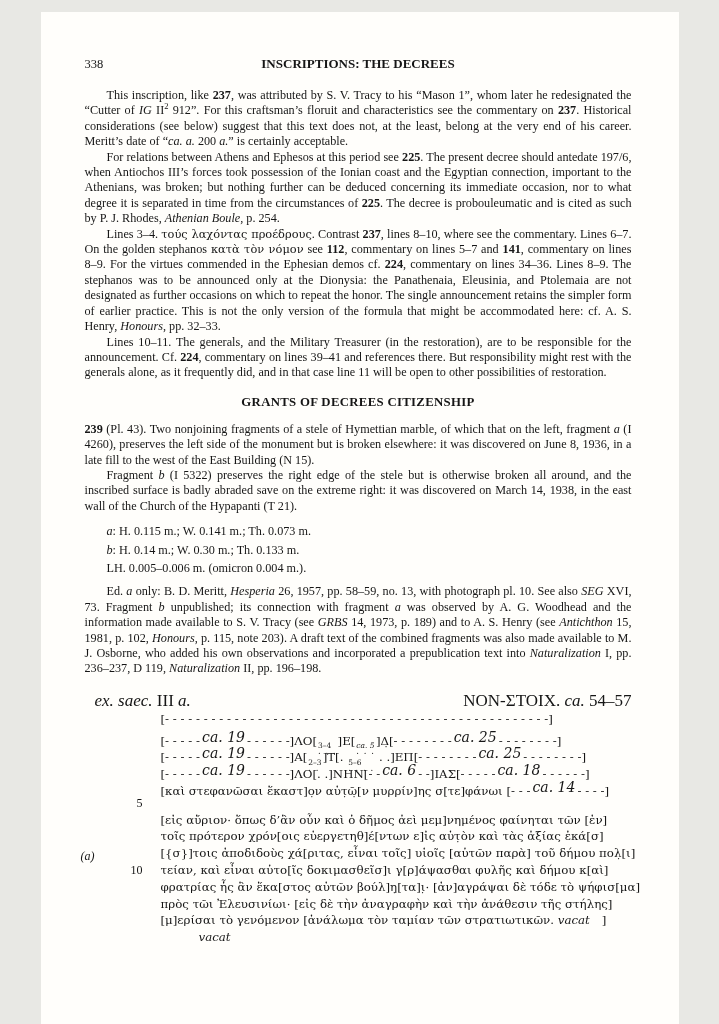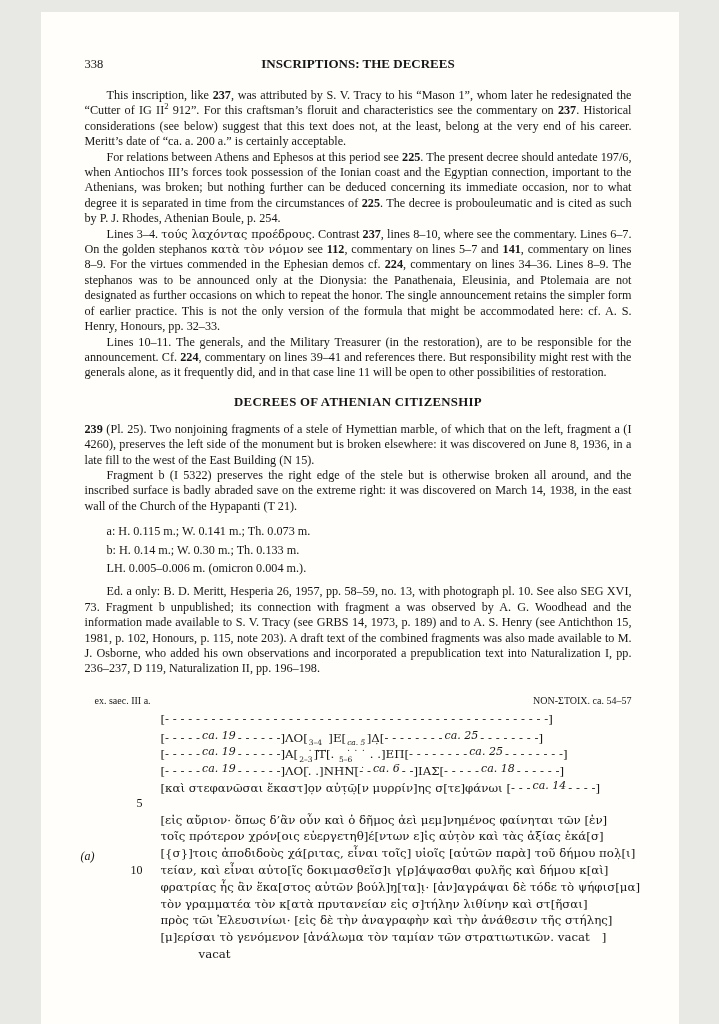--- a/index.html
+++ b/index.html
@@ -11,32 +11,32 @@
   }
   .head{position:relative;text-align:center;font-weight:bold;font-size:13px;height:16px;}
   .pagenum{position:absolute;left:0;top:1px;font-weight:normal;font-size:12.5px;}
   p.comm{margin:0;font-size:12.2px;line-height:15.4px;text-align:justify;text-indent:22px;}
   p.first{margin-top:16px;}
   p.noindent{text-indent:0;}
   .section-heading{text-align:center;font-weight:bold;font-size:12.8px;letter-spacing:.3px;margin:14px 0 12px 0;}
   p.meas{margin:0 0 3px 22px;font-size:12.2px;line-height:15.4px;text-indent:0;}
   p.m1{margin-top:10px;}
   p.ed{margin-top:8px;}
-  .app-row{display:flex;justify-content:space-between;margin-top:16px;font-size:10px;line-height:15px;}
+  .app-row{display:flex;justify-content:space-between;margin-top:16px;font-size:17px;line-height:15px;}
   .app-row .date{margin-left:10px;}
   .bd{font-weight:bold;}
-  .it{}
+  .it{font-style:italic;}
   .sup{vertical-align:super;font-size:8.5px;line-height:0;}
   .gk{font-family:"DejaVu Serif",serif;font-size:11.4px;}
   .greek{position:relative;margin-top:4px;}
   .g-row{display:flex;align-items:baseline;height:16.8px;}
   .g-num{flex:0 0 58px;text-align:right;font-size:12px;}
   .g-text{margin-left:18px;font-family:"DejaVu Serif",serif;font-size:11.8px;white-space:nowrap;}
   .g-text.g-ind{padding-left:38px;}
-  .ca{font-style:italic;font-size:11px;vertical-align:2.5px;padding:0 2px;}
+  .ca{font-style:italic;font-size:14px;vertical-align:2.5px;padding:0 2px;}
   .stk{display:inline-flex;flex-direction:column;align-items:flex-start;line-height:.9;vertical-align:-4px;margin:0 1px;}
   .stk-top{font-size:7.5px;}
   .stk-top.it{font-style:italic;}
   .stk-bot{font-size:8.5px;margin-top:-2px;letter-spacing:1px;}
   .frag{position:absolute;font-style:italic;font-size:12px;}
   .frag-a{left:-4px;top:137px;}
   .frag-b{left:606px;top:19px;}
 </style>
 </head>
 <body>
@@ -46,23 +46,23 @@
   <div class="head">
     <span class="pagenum">338</span>
     <span>INSCRIPTIONS: THE DECREES</span>
   </div>
 
   <p class="comm first"><span>This inscription, like </span><span class="bd">237</span><span>, was attributed by S. V. Tracy to his “Mason 1”, whom later he redesignated the “Cutter of </span><span class="it">IG</span><span> II</span><span class="sup">2</span><span> 912”.  For this craftsman’s floruit and characteristics see the commentary on </span><span class="bd">237</span><span>.  Historical considerations (see below) suggest that this text does not, at the least, belong at the very end of his career.  Meritt’s date of “</span><span class="it">ca. a.</span><span> 200 </span><span class="it">a.</span><span>” is certainly acceptable.</span></p>
   <p class="comm"><span>For relations between Athens and Ephesos at this period see </span><span class="bd">225</span><span>.  The present decree should antedate 197/6, when Antiochos III’s forces took possession of the Ionian coast and the Egyptian connection, important to the Athenians, was broken; but nothing further can be deduced concerning its immediate occasion, nor to what degree it is separated in time from the circumstances of </span><span class="bd">225</span><span>.  The decree is probouleumatic and is cited as such by P. J. Rhodes, </span><span class="it">Athenian Boule</span><span>, p. 254.</span></p>
   <p class="comm"><span>Lines 3–4.  </span><span class="gk">τούς λαχόντας προέδρους</span><span>.  Contrast </span><span class="bd">237</span><span>, lines 8–10, where see the commentary.  Lines 6–7.  On the golden stephanos </span><span class="gk">κατὰ τὸν νόμον</span><span> see </span><span class="bd">112</span><span>, commentary on lines 5–7 and </span><span class="bd">141</span><span>, commentary on lines 8–9.  For the virtues commended in the Ephesian demos cf. </span><span class="bd">224</span><span>, commentary on lines 34–36.  Lines 8–9.  The stephanos was to be announced only at the Dionysia:  the Panathenaia, Eleusinia, and Ptolemaia are not designated as further occasions on which to repeat the honor.  The single announcement retains the simpler form of earlier practice.  This is not the only version of the formula that might be accommodated here:  cf. A. S. Henry, </span><span class="it">Honours</span><span>, pp. 32–33.</span></p>
   <p class="comm"><span>Lines 10–11.  The generals, and the Military Treasurer (in the restoration), are to be responsible for the announcement.  Cf. </span><span class="bd">224</span><span>, commentary on lines 39–41 and references there.  But responsibility might rest with the generals alone, as it frequently did, and in that case line 11 will be open to other possibilities of restoration.</span></p>
 
-  <div class="section-heading">DECREES OF ATHENIAN CITIZENSHIP</div>
+  <div class="section-heading">GRANTS OF DECREES CITIZENSHIP</div>
 
-  <p class="comm noindent"><span class="bd">239</span><span> (Pl. 25).  Two nonjoining fragments of a stele of Hymettian marble, of which that on the left, fragment </span><span class="it">a</span><span> (I 4260), preserves the left side of the monument but is broken elsewhere:  it was discovered on June 8, 1936, in a late fill to the west of the East Building (N 15).</span></p>
+  <p class="comm noindent"><span class="bd">239</span><span> (Pl. 43).  Two nonjoining fragments of a stele of Hymettian marble, of which that on the left, fragment </span><span class="it">a</span><span> (I 4260), preserves the left side of the monument but is broken elsewhere:  it was discovered on June 8, 1936, in a late fill to the west of the East Building (N 15).</span></p>
   <p class="comm"><span>Fragment </span><span class="it">b</span><span> (I 5322) preserves the right edge of the stele but is otherwise broken all around, and the inscribed surface is badly abraded save on the extreme right:  it was discovered on March 14, 1938, in the east wall of the Church of the Hypapanti (T 21).</span></p>
 
   <p class="meas m1"><span class="it">a</span><span>:  H. 0.115 m.; W. 0.141 m.; Th. 0.073 m.</span></p>
   <p class="meas"><span class="it">b</span><span>:  H. 0.14 m.; W. 0.30 m.; Th. 0.133 m.</span></p>
   <p class="meas"><span>LH. 0.005–0.006 m. (omicron 0.004 m.).</span></p>
 
   <p class="comm ed"><span>Ed. </span><span class="it">a</span><span> only:  B. D. Meritt, </span><span class="it">Hesperia</span><span> 26, 1957, pp. 58–59, no. 13, with photograph pl. 10.  See also </span><span class="it">SEG</span><span> XVI, 73. Fragment </span><span class="it">b</span><span> unpublished; its connection with fragment </span><span class="it">a</span><span> was observed by A. G. Woodhead and the information made available to S. V. Tracy (see </span><span class="it">GRBS</span><span> 14, 1973, p. 189) and to A. S. Henry (see </span><span class="it">Antichthon</span><span> 15, 1981, p. 102, </span><span class="it">Honours</span><span>, p. 115, note 203).  A draft text of the combined fragments was also made available to M. J. Osborne, who added his own observations and incorporated a prepublication text into </span><span class="it">Naturalization</span><span> I, pp. 236–237, D 119, </span><span class="it">Naturalization</span><span> II, pp. 196–198.</span></p>
 
   <div class="app-row">
     <span class="date"><span class="it">ex. saec.</span><span> III </span><span class="it">a.</span></span>
@@ -122,24 +122,20 @@
       <div class="g-row">
         <span class="g-num">10</span>
         <span class="g-text"><span>τείαν, καὶ εἶναι αὐτο[ῖς δοκιμασθεῖσ]ι γ[ρ]άψασθαι φυλῆς καὶ δήμου κ[αὶ]</span></span>
       </div>
       <div class="g-row">
         <span class="g-num"></span>
         <span class="g-text"><span>φρατρίας ἧς ἂν ἕκα[στος αὐτῶν βούλ]η̣[τα]ι̣· [ἀν]αγράψαι δὲ τόδε τὸ ψήφισ[μα]</span></span>
       </div>
       <div class="g-row">
         <span class="g-num"></span>
-        <span class="g-text"><span>τὸν γραμματέα τὸν κ[ατὰ πρυτανείαν εἰς σ]τήλην λιθίνην καὶ στ[ῆσαι]</span></span>
-      </div>
-      <div class="g-row">
-        <span class="g-num"></span>
         <span class="g-text"><span>πρὸς τῶι Ἐλευσινίωι· [εἰς δὲ τὴν ἀναγραφὴν καὶ τὴν ἀνάθεσιν τῆς στήλης]</span></span>
       </div>
       <div class="g-row">
         <span class="g-num"></span>
         <span class="g-text"><span>[μ]ερίσαι τὸ γενόμενον [ἀνάλωμα τὸν ταμίαν τῶν στρατιωτικῶν. </span><span class="it">vacat</span><span>  ]</span></span>
       </div>
       <div class="g-row">
         <span class="g-num"></span>
         <span class="g-text g-ind"><span class="it">vacat</span></span>
       </div>

